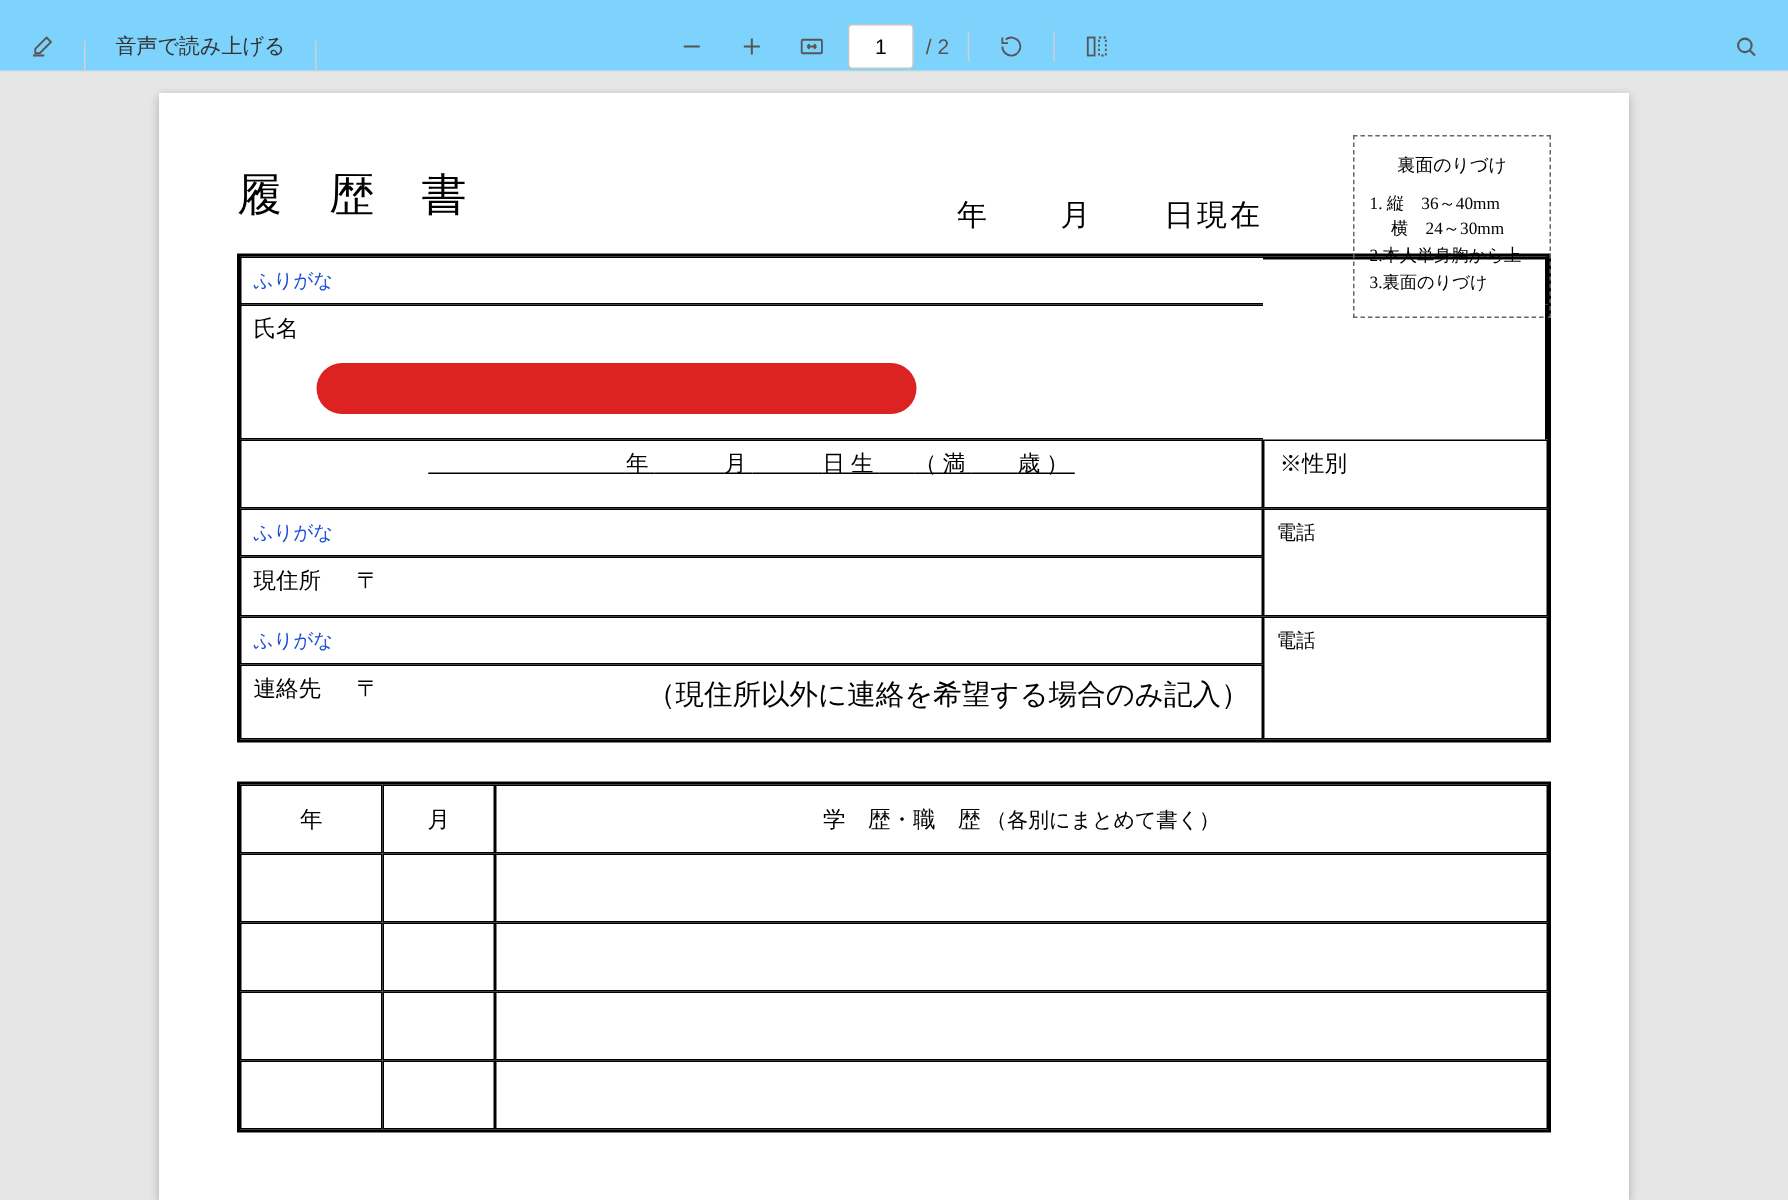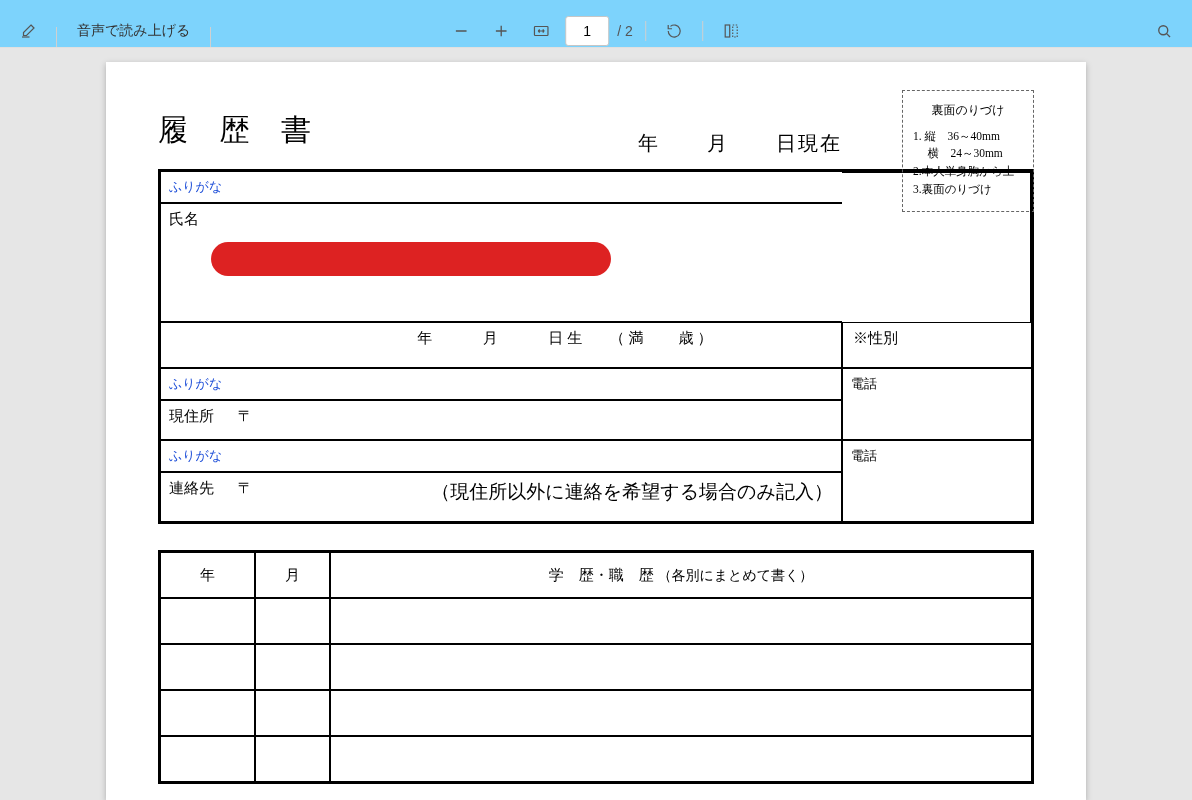--- a/index.html
+++ b/index.html
@@ -136,32 +136,32 @@
     width: 100%;
   }
   .form-outer td, .form-outer th {
     border: 1px solid #000;
     padding: 6px 8px;
     font-size: 15px;
     vertical-align: top;
   }
   .thin-row td { height: 26px; font-size: 13px; }
   .furi { font-size: 13px; color: #1d4ed8; }
-  .name-row td { height: 119px; vertical-align: top; position: relative; }
+  .name-row td { height: 90px; vertical-align: top; position: relative; }
   .redact {
     position: absolute;
     left: 50px;
     top: 38px;
     width: 400px;
     height: 34px;
     background: #d22;
     border-radius: 18px;
   }
   .dob-row td { height: 46px; text-align: center; font-size: 15px; }
-  .dob-row .dob-text { letter-spacing: 4px; }
+  .dob-row .dob-text { letter-spacing: 4px; text-decoration: underline; }
   .gender-cell { width: 190px; text-align: left !important; font-size: 15px; padding-left: 10px !important; }
   .addr-block td { font-size: 15px; }
   .post-mark { font-size: 15px; padding-left: 20px; }
   .tel-cell { width: 190px; font-size: 15px; }
   .contact-note { font-size: 19px; margin-left: 36px; }
   .addr-body { height: 40px; }
   .contact-body { height: 50px; }
 
   
   .hist-outer {

